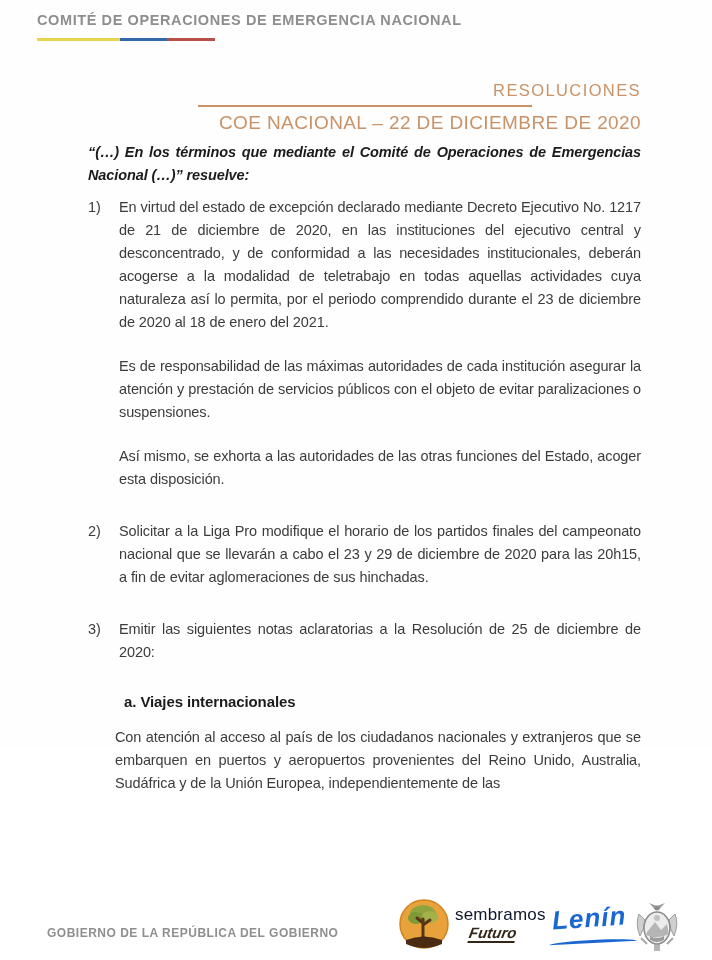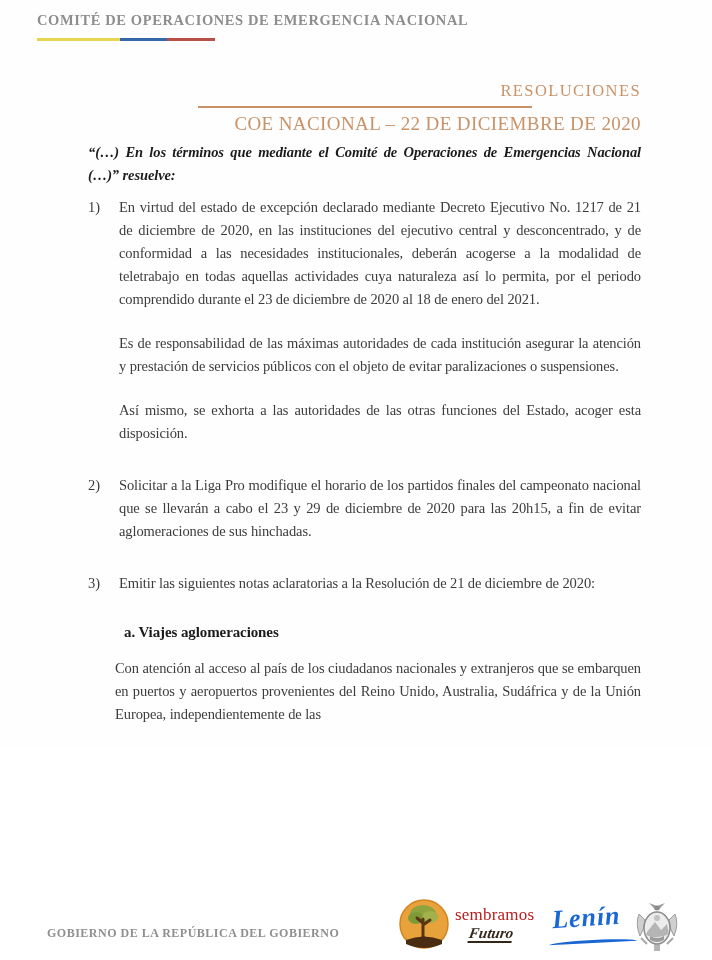--- a/index.html
+++ b/index.html
@@ -2,21 +2,21 @@
 <html><head>
 <meta charset="utf-8">
 <style>
   html,body{margin:0;padding:0;}
   body{
     width:712px;height:960px;
     background:#ffffff;
     font-family:"Liberation Sans", sans-serif;
     position:relative;overflow:hidden;
   }
-  .page{position:relative;width:712px;height:748px;background:#fefefe;font-family:Liberation Serif, serif;}
+  .page{position:relative;width:712px;height:748px;background:#fefefe;}
 
   
   .org-title{
     position:absolute;left:37px;top:11px;
     font-size:14.5px;font-weight:bold;color:#8e8e8e;
     letter-spacing:0.6px;transform:scaleY(1.05);transform-origin:left top;
     white-space:nowrap;
   }
   .flag-bar{position:absolute;left:37px;top:38px;width:178px;height:3px;display:flex;}
   .flag-bar .seg{height:100%;}
@@ -108,43 +108,43 @@
     <div class="res-item">
       <div class="item-number">2)</div>
       <div class="item-body">
         <p>Solicitar a la Liga Pro modifique el horario de los partidos finales del campeonato nacional que se llevarán a cabo el 23 y 29 de diciembre de 2020 para las 20h15, a fin de evitar aglomeraciones de sus hinchadas.</p>
       </div>
     </div>
 
     <div class="res-item">
       <div class="item-number">3)</div>
       <div class="item-body">
-        <p>Emitir las siguientes notas aclaratorias a la Resolución de 21 de diciembre de 2020:</p>
+        <p>Emitir las siguientes notas aclaratorias a la Resolución de 25 de diciembre de 2020:</p>
       </div>
     </div>
 
-    <h3 class="subsection-heading">a. Viajes aglomeraciones</h3>
+    <h3 class="subsection-heading">a. Viajes internacionales</h3>
     <p class="subsection-body">Con atención al acceso al país de los ciudadanos nacionales y extranjeros que se embarquen en puertos y aeropuertos provenientes del Reino Unido, Australia, Sudáfrica y de la Unión Europea, independientemente de las</p>
   </div>
 
   <div class="gov-label">GOBIERNO DE LA REPÚBLICA DEL GOBIERNO</div>
 
   <svg class="logo-sembramos" viewBox="0 0 50 53">
     <circle cx="25" cy="25" r="24" fill="#e8a23c"></circle>
     <circle cx="25" cy="25" r="24" fill="none" stroke="#d4831f" stroke-width="1.5"></circle>
     <ellipse cx="24" cy="15" rx="13" ry="9" fill="#8fa33f"></ellipse>
     <ellipse cx="17" cy="19" rx="8" ry="6" fill="#7e9a37"></ellipse>
     <ellipse cx="31" cy="18" rx="8" ry="6" fill="#a3b14c"></ellipse>
     <path d="M24 20 L24 38 M24 24 L18 19 M24 26 L31 21" stroke="#5a3415" stroke-width="3" stroke-linecap="round" fill="none"></path>
     <path d="M7 41 Q25 34 43 41 L43 45 Q25 53 7 45 Z" fill="#4a2c12"></path>
     <path d="M24 38 L16 43 M24 38 L32 43 M24 38 L24 45" stroke="#4a2c12" stroke-width="2.5" stroke-linecap="round" fill="none"></path>
   </svg>
 
   <div class="sembramos-text">
-    <div class="sembramos-line1" style="color:#b91c1c;">sembramos</div>
+    <div class="sembramos-line1" style="color:#0f172a;">sembramos</div>
     <span class="sembramos-line2" style="color:#35261a;">Futuro</span>
   </div>
 
   <div class="logo-lenin" style="color:#1a67d2;">Lenín</div>
   <div class="lenin-underline" style="background:#1a67d2;"></div>
 
   <svg class="coat-of-arms" viewBox="0 0 52 50">
 
     <path d="M26 4 L18 1 Q23 6 24 8 L28 8 Q29 6 34 1 Z" fill="#9d9d9d"></path>
     <circle cx="26" cy="6" r="2.5" fill="#8c8c8c"></circle>

